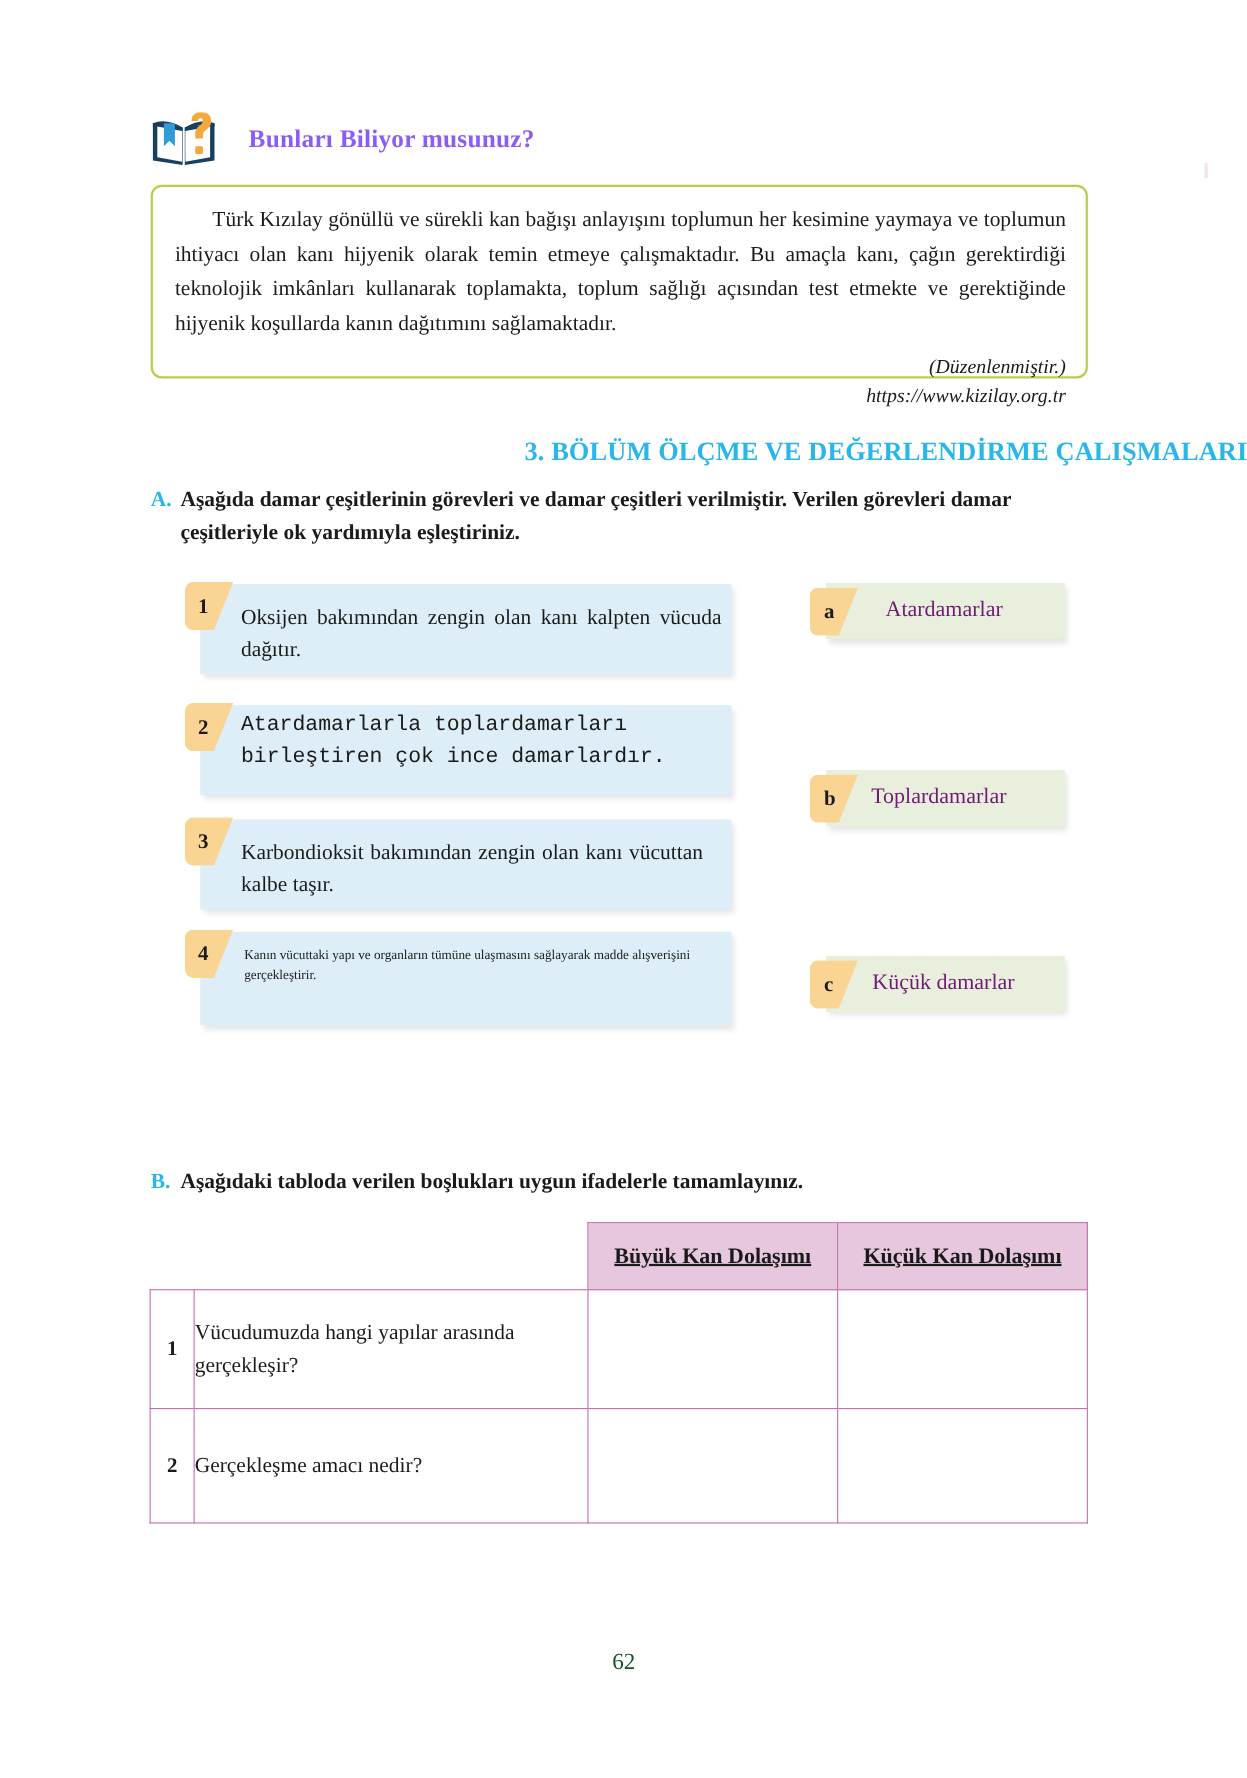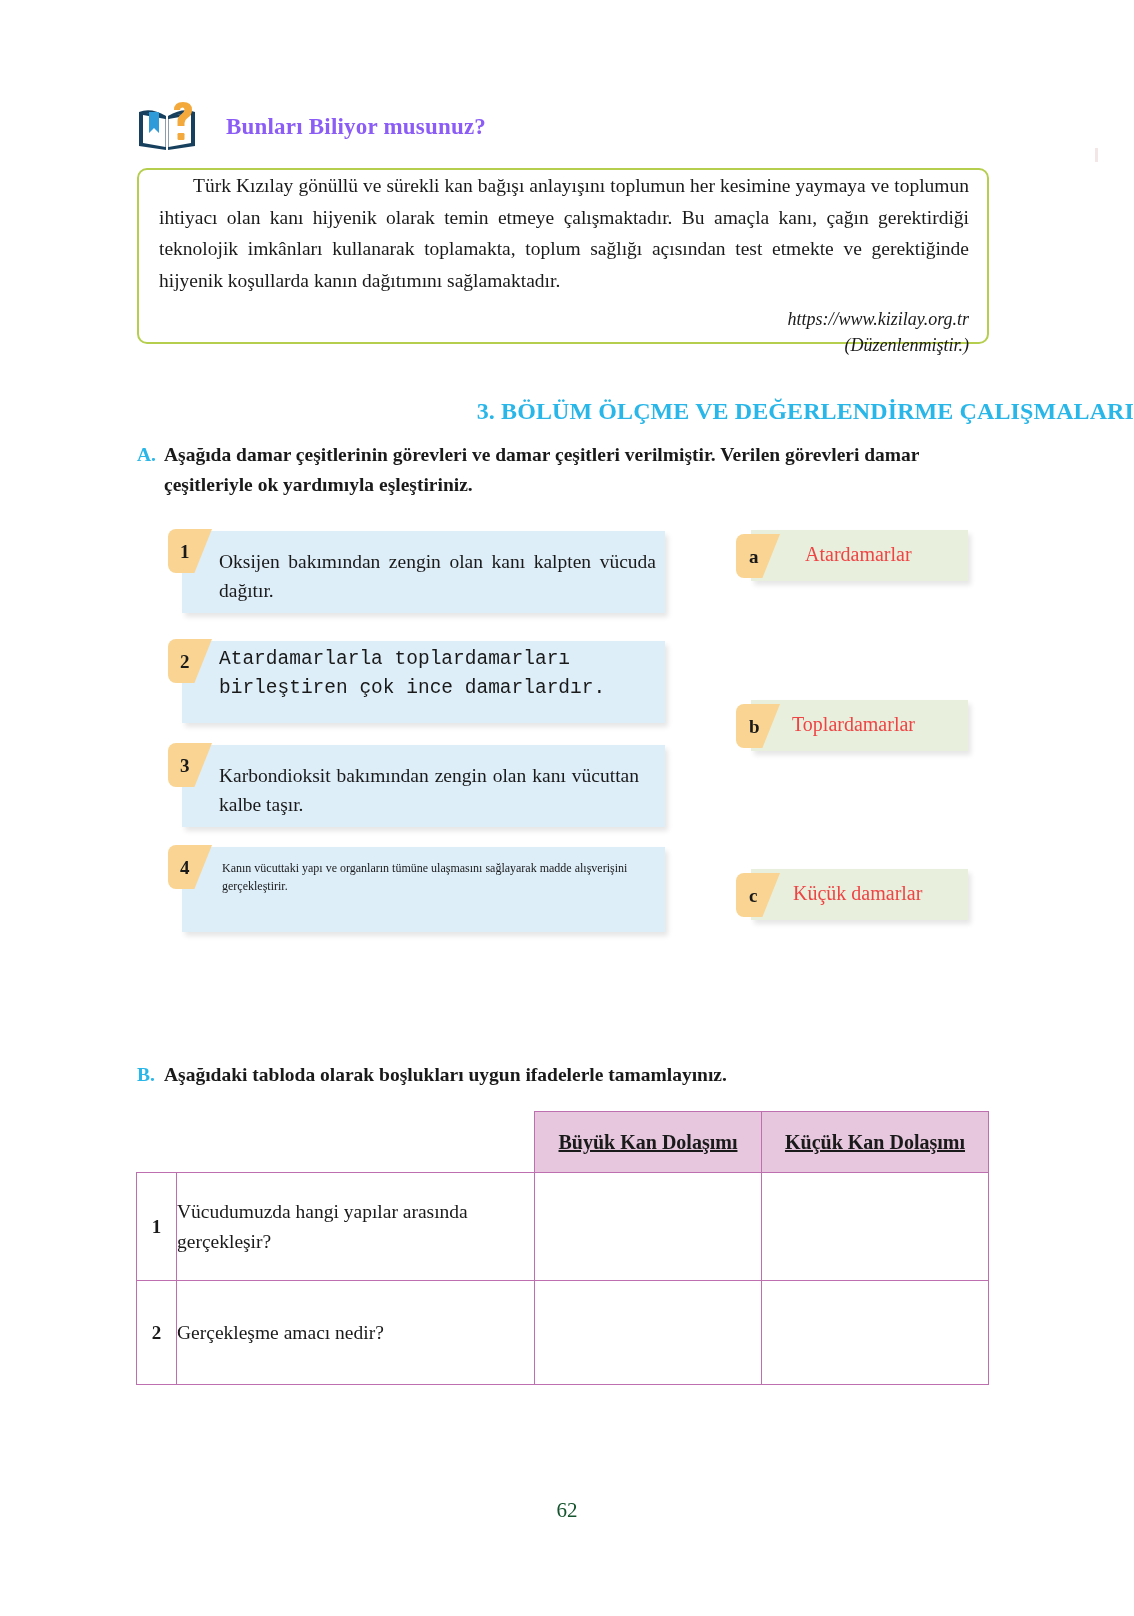--- a/index.html
+++ b/index.html
@@ -47,21 +47,21 @@
   
   .dyk-box {
     position: absolute;
     left: 137px;
     top: 168px;
     width: 852px;
     height: 176px;
     border: 2px solid #B5CE4E;
     border-radius: 10px;
     box-sizing: border-box;
-    padding: 0 18px 8px 20px;
+    padding: 14px 18px 8px 20px;
   }
   .dyk-para {
     margin: 0;
     font-size: 19.5px;
     line-height: 1.62;
     text-align: justify;
     text-indent: 34px;
     color: #1a1a1a;
   }
   .dyk-source {
@@ -182,21 +182,21 @@
   }
   .ans-tab span {
     font-size: 19px;
     font-weight: bold;
     color: #1a1a1a;
     line-height: 1;
   }
   .ans-text {
     position: absolute;
     font-size: 20px;
-    color: #ef4444;
+    color: #701a75;
     z-index: 2;
     white-space: nowrap;
   }
 
   
   .q-b {
     position: absolute;
     left: 137px;
     top: 1060px;
     width: 858px;
@@ -298,22 +298,22 @@
 
       <path d="M38 10 q0-8 9-8 q9 0 9 8 q0 5-4.5 8 q-3 2-3 5 l0 3 l-7 0 l0-5 q0-4 3.5-6.5 q3.5-2.5 3.5-4.8 q0-2.2-2.2-2.2 q-2.3 0-2.3 2.5 z" fill="#F4A93D"></path>
       <rect x="41.5" y="33" width="7" height="7" rx="1.2" fill="#F4A93D"></rect>
     </svg>
     <div class="dyk-title">Bunları Biliyor musunuz?</div>
   </div>
 
   <div class="dyk-box">
     <p class="dyk-para">Türk Kızılay gönüllü ve sürekli kan bağışı anlayışını toplumun her kesimine yaymaya ve toplumun ihtiyacı olan kanı hijyenik olarak temin etmeye çalışmaktadır. Bu amaçla kanı, çağın gerektirdiği teknolojik imkânları kullanarak toplamakta, toplum sağlığı açısından test etmekte ve gerektiğinde hijyenik koşullarda kanın dağıtımını sağlamaktadır.</p>
     <div class="dyk-source">
+      <span>(Düzenlenmiştir.)</span>
       <span>https://www.kizilay.org.tr</span>
-      <span>(Düzenlenmiştir.)</span>
     </div>
   </div>
 
   <div class="section-title">3. BÖLÜM ÖLÇME VE DEĞERLENDİRME ÇALIŞMALARI</div>
 
   <div class="q-a" style="position:absolute;">
     <span class="q-letter">A.</span>
     <span class="q-text">Aşağıda damar çeşitlerinin görevleri ve damar çeşitleri verilmiştir. Verilen görevleri damar çeşitleriyle ok yardımıyla eşleştiriniz.</span>
   </div>
 
@@ -372,21 +372,21 @@
       <div class="ans-tab" style="left:-15px; top:4px;">
         <span>c</span>
       </div>
       <div class="ans-text" style="left:42px; top:13px;">Küçük damarlar</div>
     </div>
 
   </div>
 
   <div class="q-b">
     <span class="q-letter">B.</span>
-    <span class="q-text">Aşağıdaki tabloda olarak boşlukları uygun ifadelerle tamamlayınız.</span>
+    <span class="q-text">Aşağıdaki tabloda verilen boşlukları uygun ifadelerle tamamlayınız.</span>
   </div>
 
   <div class="tbl-wrap">
     <table class="dolasim">
       <colgroup>
         <col style="width:40px">
         <col style="width:358px">
         <col style="width:227px">
         <col style="width:227px">
       </colgroup>

